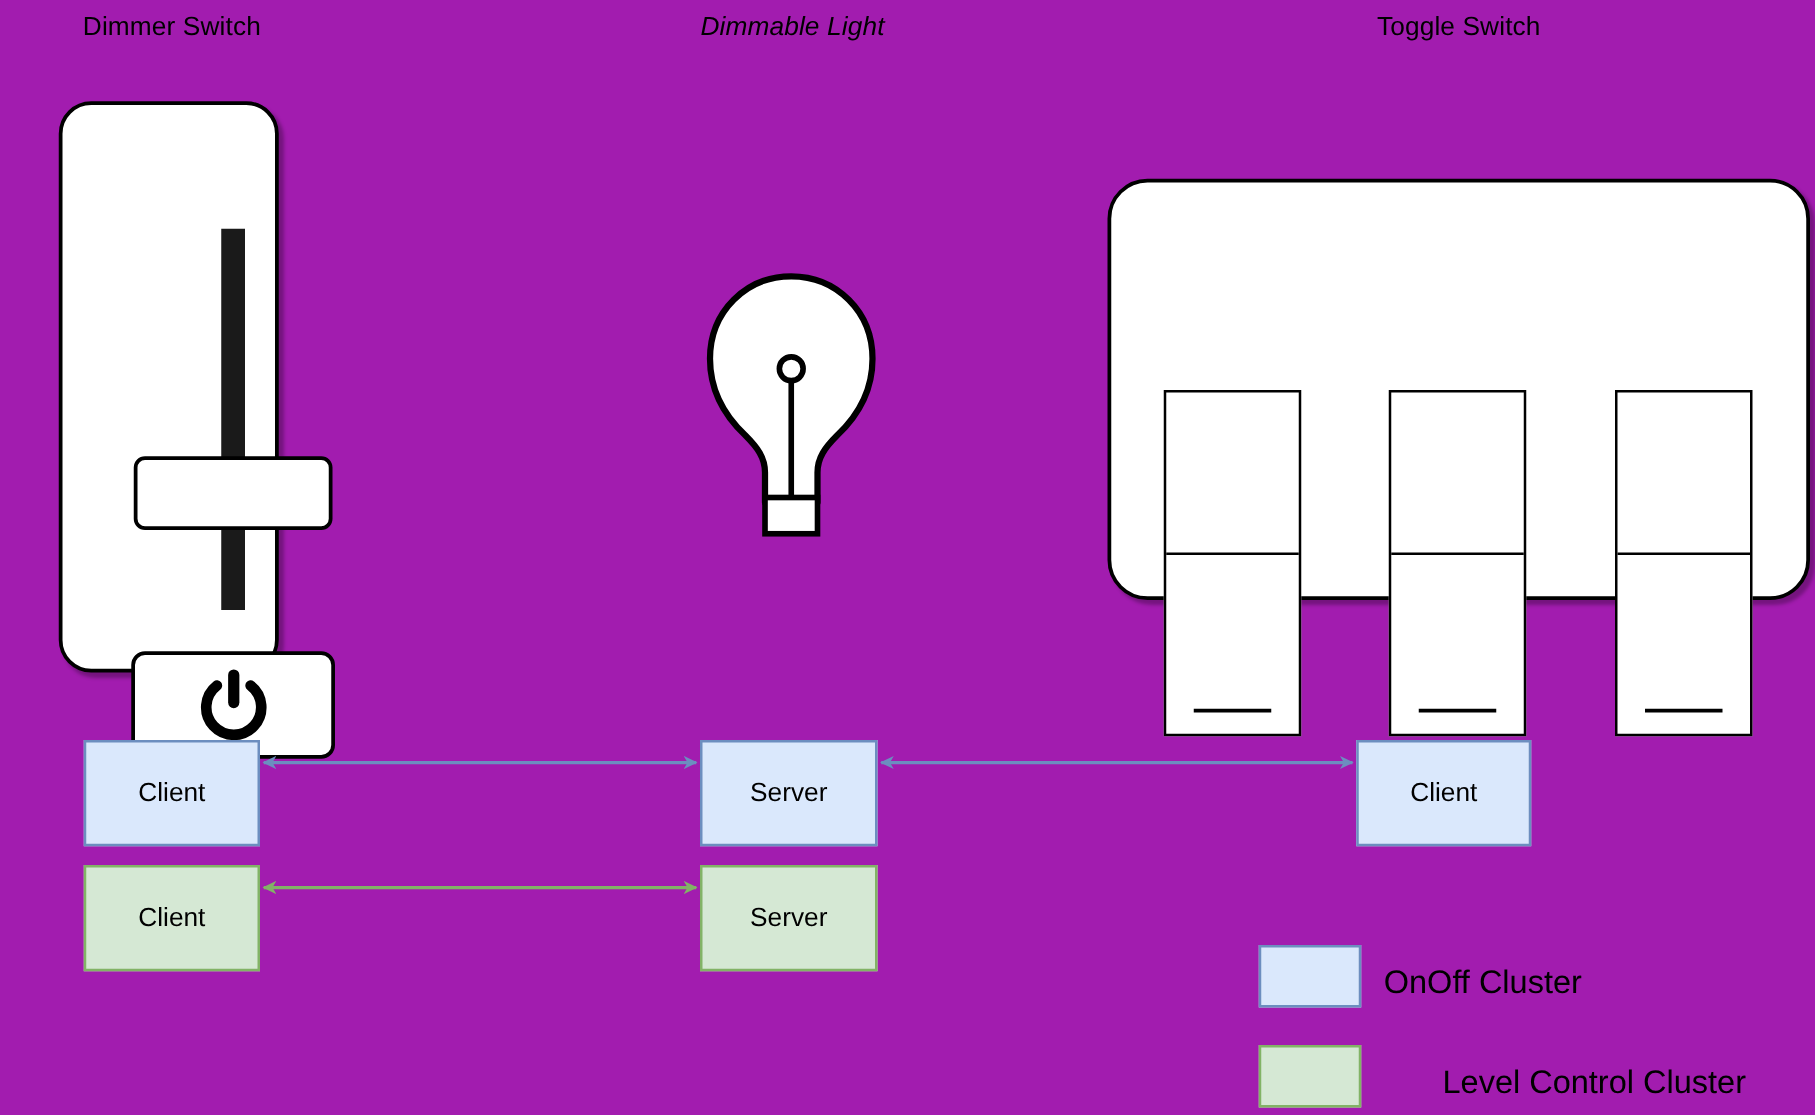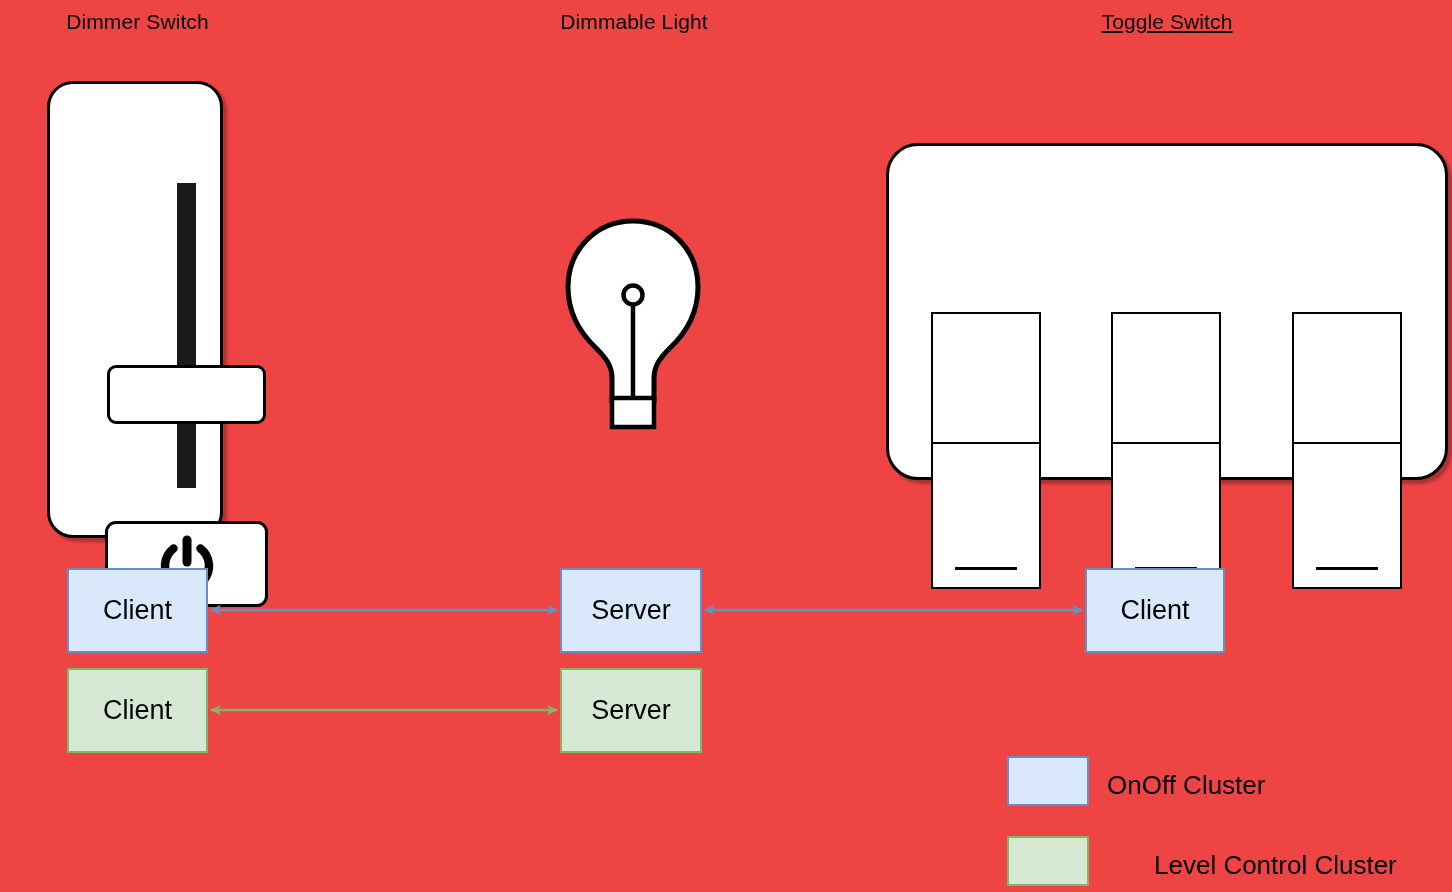--- a/index.html
+++ b/index.html
@@ -9,21 +9,21 @@
   }
   body {
     font-family: "Liberation Sans", sans-serif;
     color: #000000;
   }
   #canvas {
     position: relative;
     width: 1452px;
     height: 892px;
     overflow: hidden;
-    background: #ef4444;
+    background: #a21caf;
   }
   .title {
     position: absolute;
     font-size: 21px;
     color: #000000;
     white-space: nowrap;
     text-align: center;
     letter-spacing: 0.1px;
   }
   #dimmer-body {
@@ -121,22 +121,23 @@
     border-top: 3px solid #000000;
   }
 
   
   .cluster-box {
     position: absolute;
     box-sizing: border-box;
     display: flex;
     align-items: center;
     justify-content: center;
-    font-size: 27px;
-    color: #000000;
+    font-size: 21px;
+    color: #000000;
+    margin-top: 24px;
   }
   .cluster-blue {
     background: #dae8fc;
     border: 2px solid #6c8ebf;
   }
   .cluster-green {
     background: #d5e8d4;
     border: 2px solid #82b366;
   }
 
@@ -160,23 +161,23 @@
     white-space: nowrap;
   }
 </style>
 </head>
 <body>
 
 <div id="canvas">
 
   <div class="title" style="left:55px; top:10px; width:165px;">Dimmer Switch</div>
 
-  <div class="title" style="left:548px; top:10px; width:172px;">Dimmable Light</div>
-
-  <div class="title" style="left:1090px; top:10px; width:154px;text-decoration:underline;">Toggle Switch</div>
+  <div class="title" style="left:548px; top:10px; width:172px;font-style:italic;">Dimmable Light</div>
+
+  <div class="title" style="left:1090px; top:10px; width:154px;">Toggle Switch</div>
 
   <div id="dimmer-body">
     <div id="dimmer-track"></div>
     <div id="dimmer-thumb"></div>
     <div id="dimmer-power-button">
       <svg width="64" height="64" viewBox="0 0 64 64">
         <path d="M32 8 L32 30" stroke="#000000" stroke-width="9" stroke-linecap="round" fill="none"></path>
         <path d="M45.5 16.5 A22 22 0 1 1 18.5 16.5" stroke="#000000" stroke-width="8.5" fill="none" stroke-linecap="round"></path>
       </svg>
     </div>

